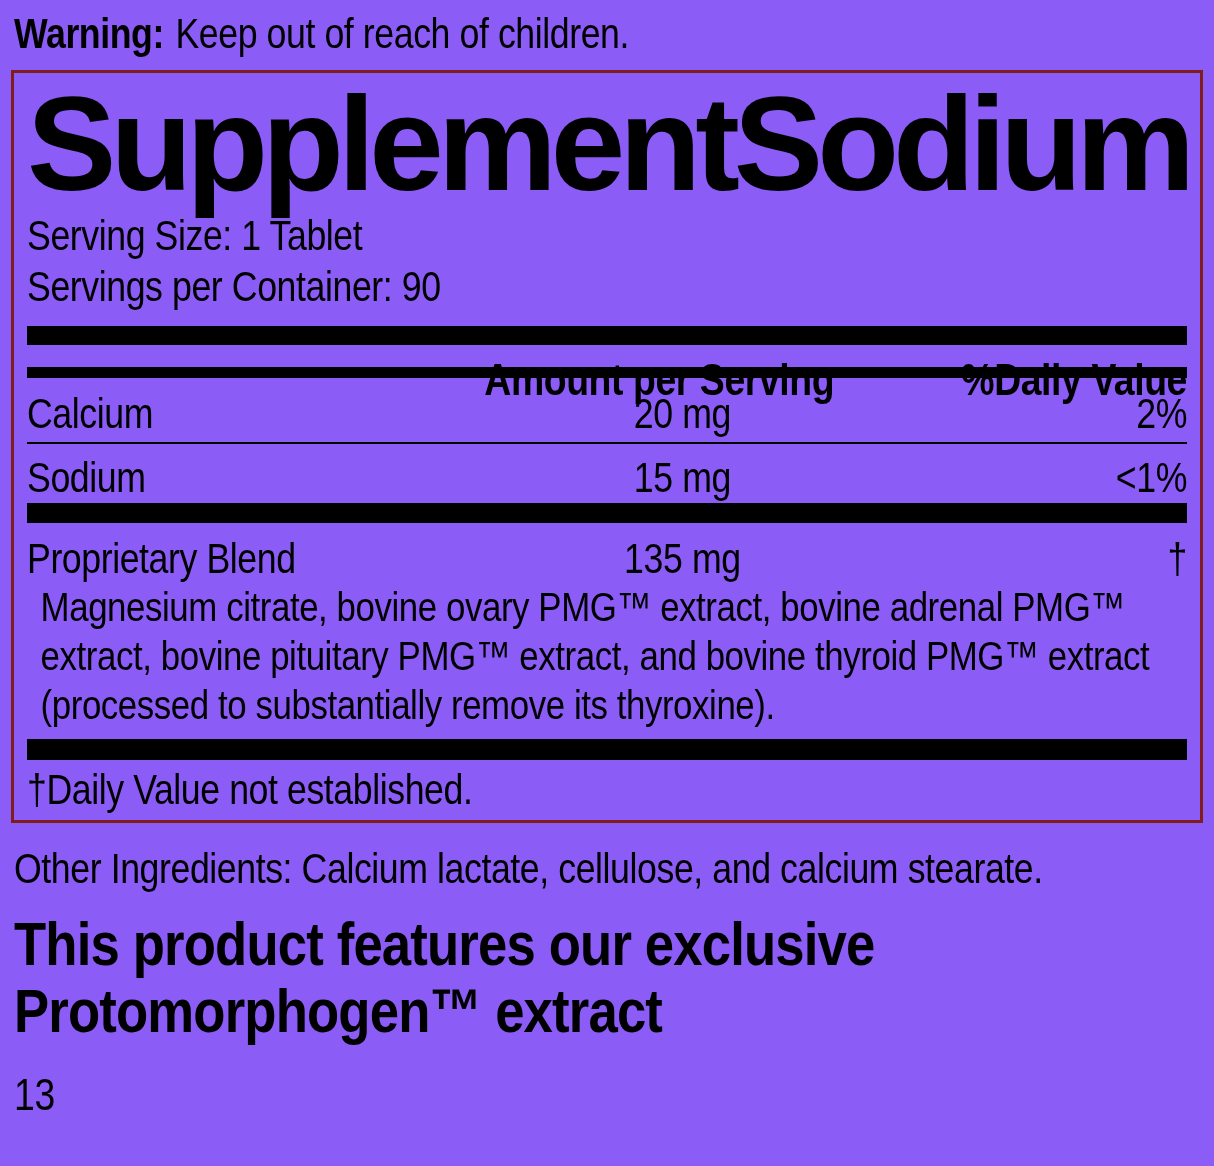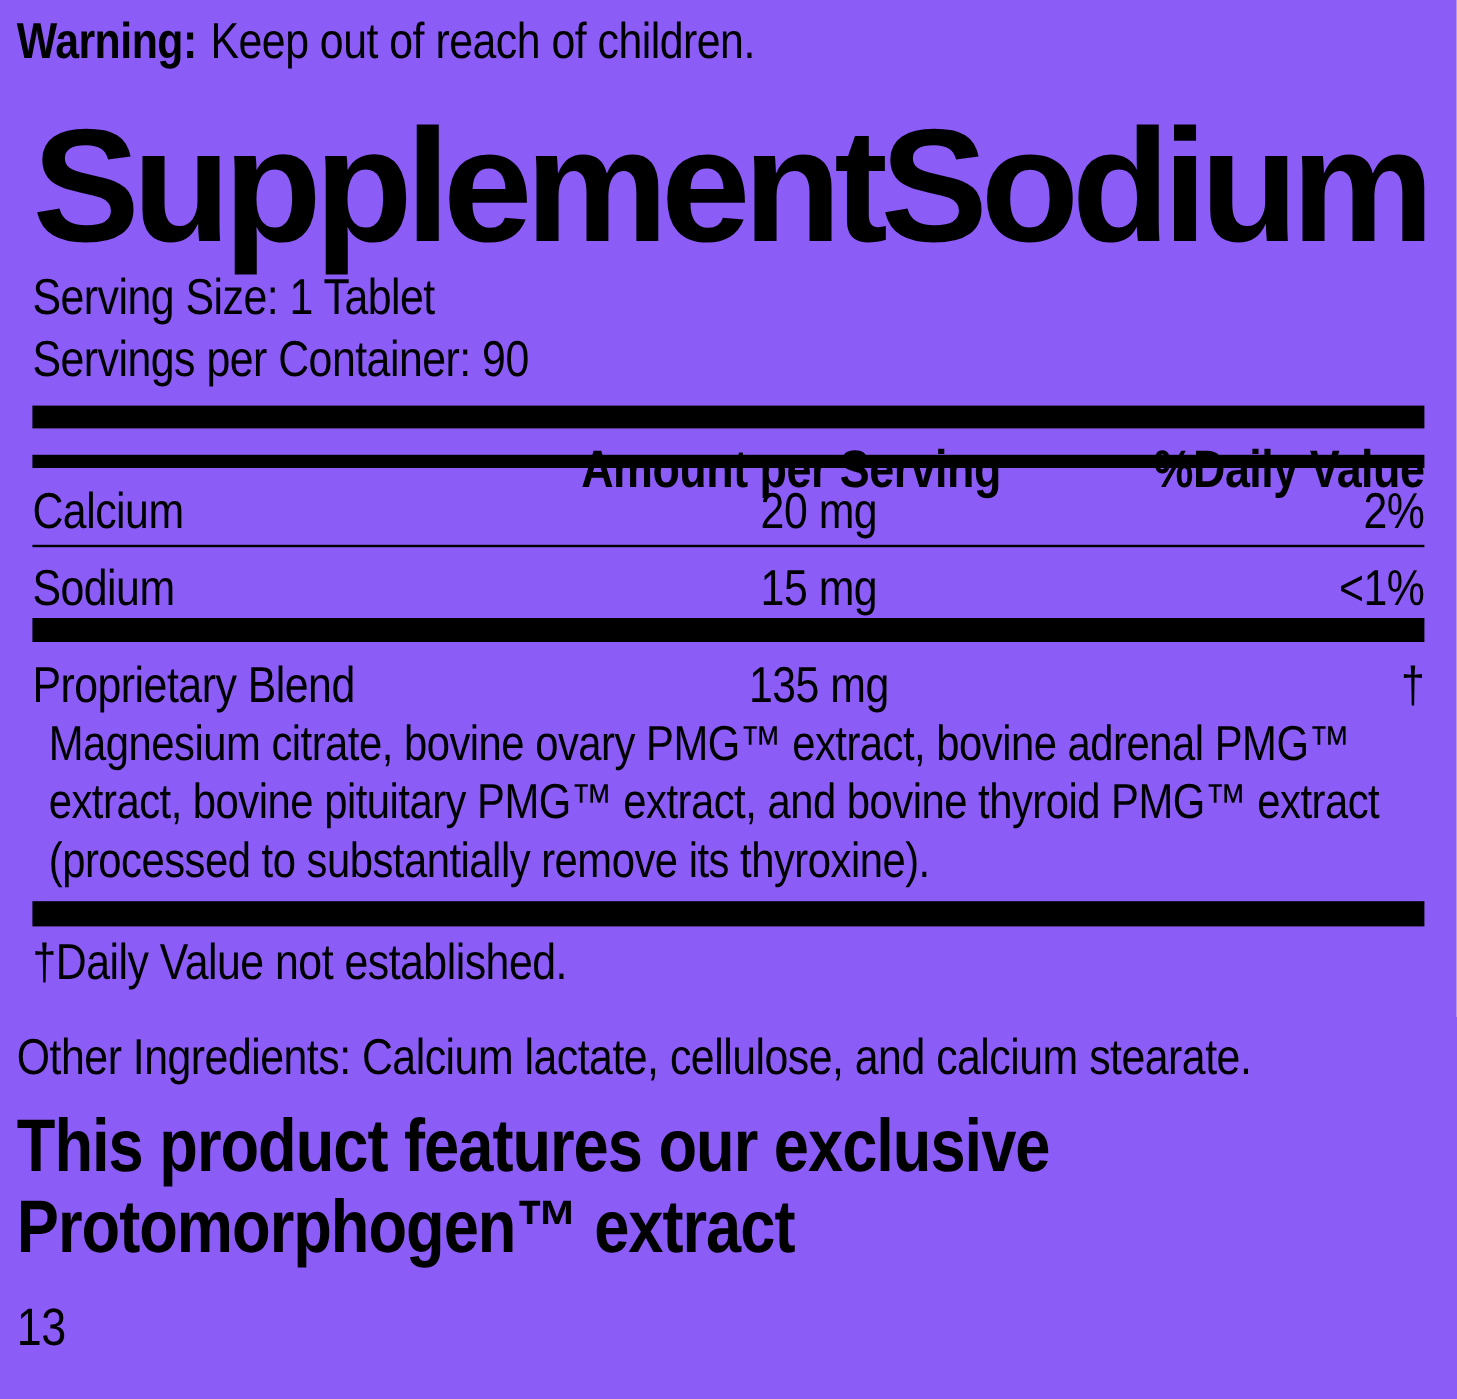--- a/index.html
+++ b/index.html
@@ -24,22 +24,22 @@
     font-size: 42px;
     line-height: 1.15;
     letter-spacing: -0.5px;
     white-space: nowrap;
   }
   .warning-line .wlabel { font-weight: bold; }
   .warning-line .wtext { margin-left: 0.32em; }
 
   .panel {
     margin: 12px -3px 0 -3px;
-    border: 3px solid #8b5cf6;
-    padding: 16px 13px 0 13px;
+    border: 3px solid #7f1d1d;
+    padding: 4px 13px 0 13px;
     box-sizing: border-box;
   }
   .panel-title {
     display: flex;
     justify-content: space-between;
     font-size: 134px;
     font-weight: bold;
     line-height: 1;
     letter-spacing: -6px;
     white-space: nowrap;

